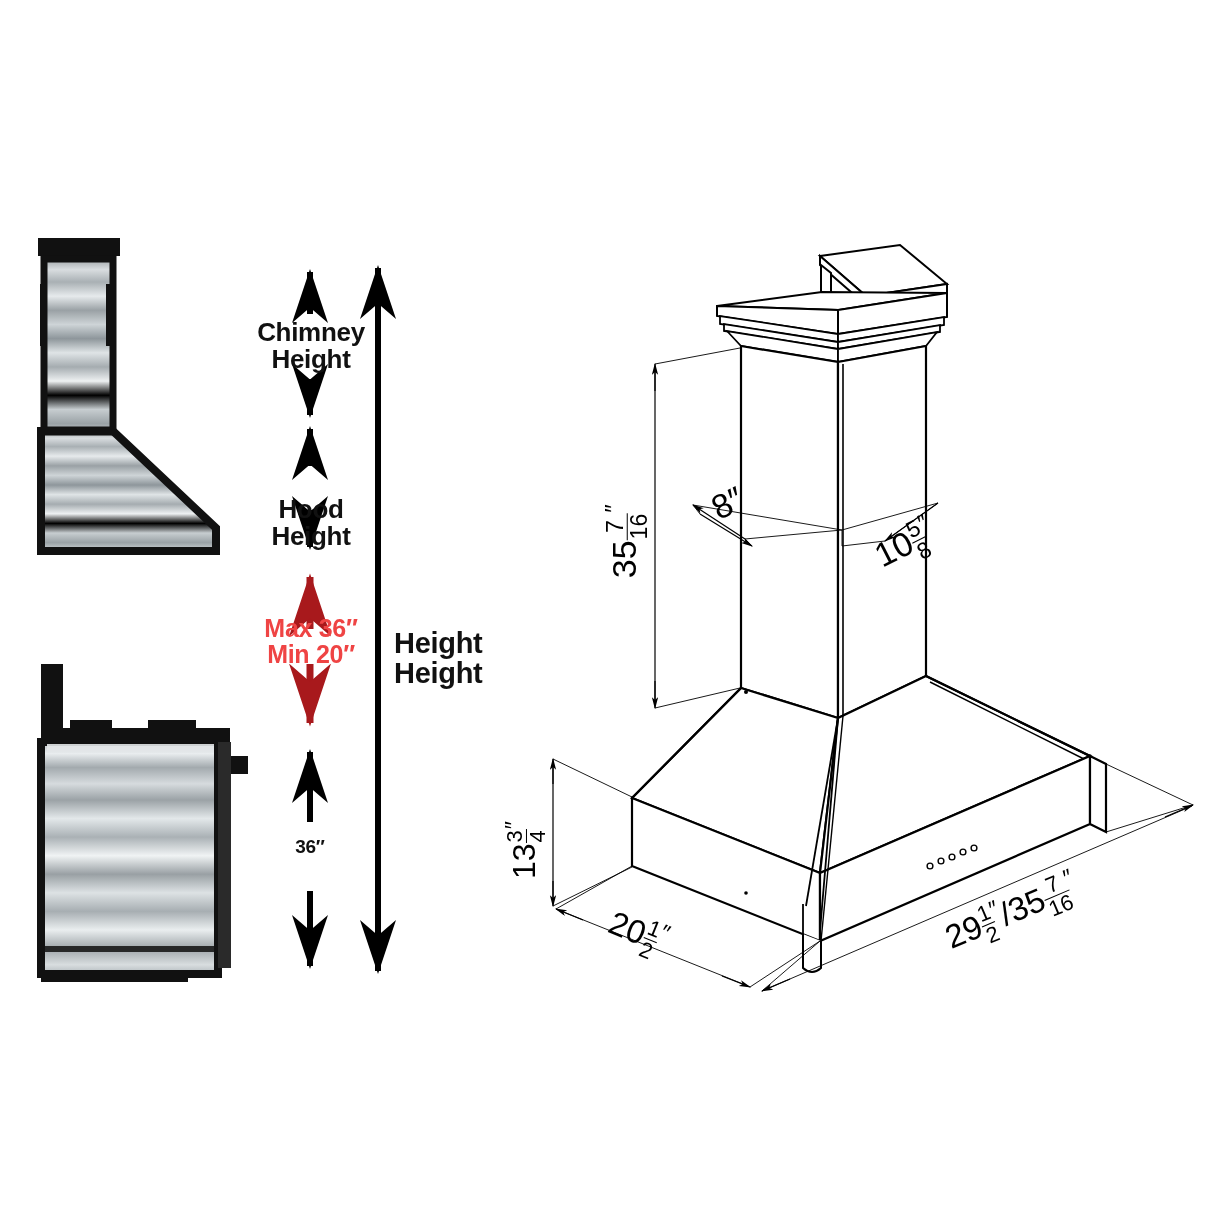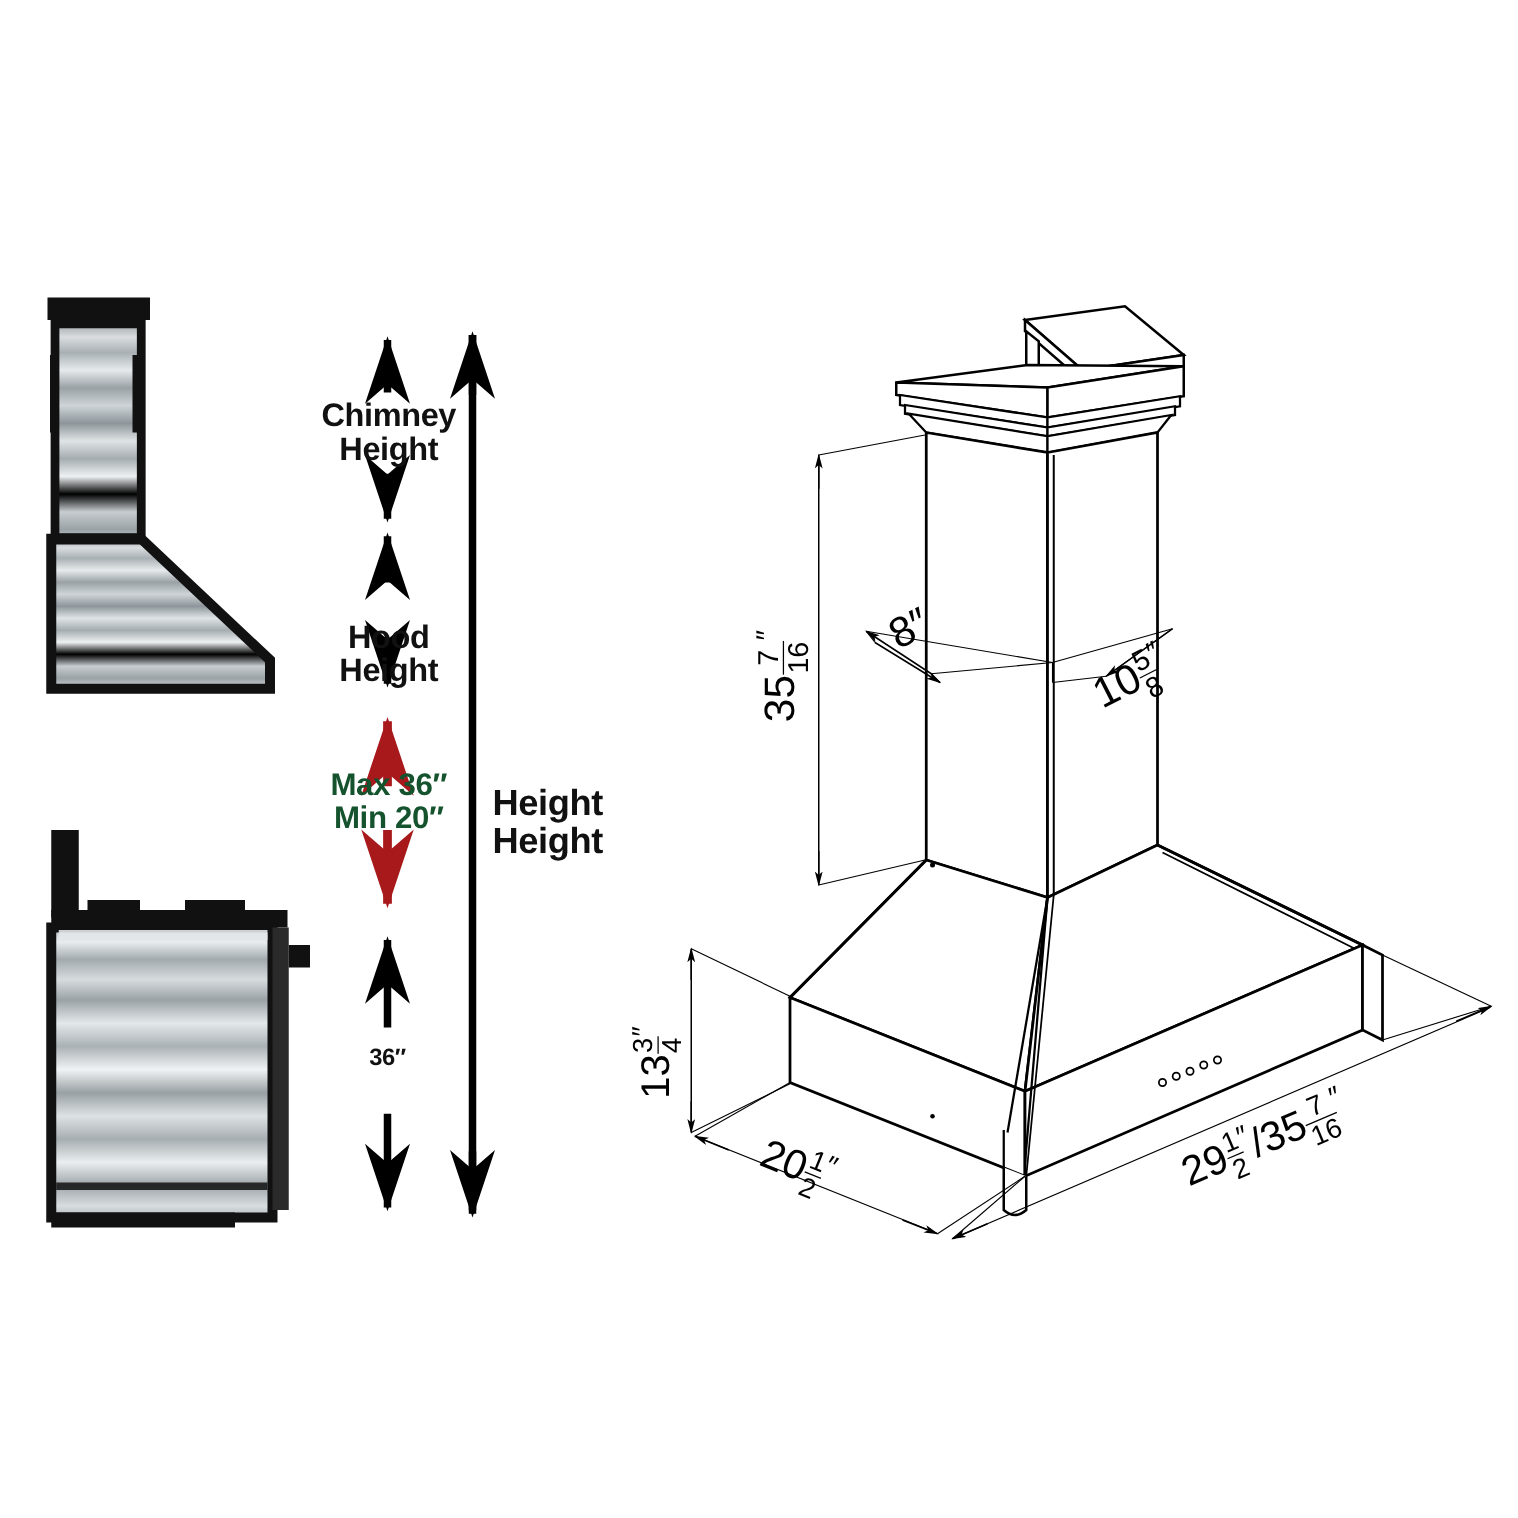--- a/index.html
+++ b/index.html
@@ -1,21 +1,21 @@
 <!DOCTYPE html>
 <html><head>
 <meta charset="utf-8">
 <style>
   html,body{margin:0;padding:0;background:#ffffff;}
   body{width:1214px;height:1214px;font-family:"Liberation Sans",sans-serif;position:relative;overflow:hidden;}
   #stage{position:absolute;left:0;top:16px;width:1214px;height:1090px;padding-left:44px;}
   .svg-layer{position:absolute;left:0;top:0;width:1214px;height:1214px;}
   .lbl{position:absolute;font-family:"Liberation Sans",sans-serif;font-weight:bold;color:#111111;
        letter-spacing:-0.3px;white-space:nowrap;line-height:1.02;}
-  .lbl.red{color:#14532d;}
+  .lbl.red{color:#ef4444;}
   .center-lbl{text-align:center;}
   .dimtxt{position:absolute;font-family:"Liberation Sans",sans-serif;font-weight:normal;color:#000;
           white-space:nowrap;}
   .frac{display:inline-block;vertical-align:middle;text-align:center;line-height:1;}
   .frac .num{display:block;border-bottom:1.6px solid #000;padding:0 1px;}
   .frac .den{display:block;padding:0 1px;}
   .unitq{font-weight:normal;}
 </style>
 </head>
 <body>

